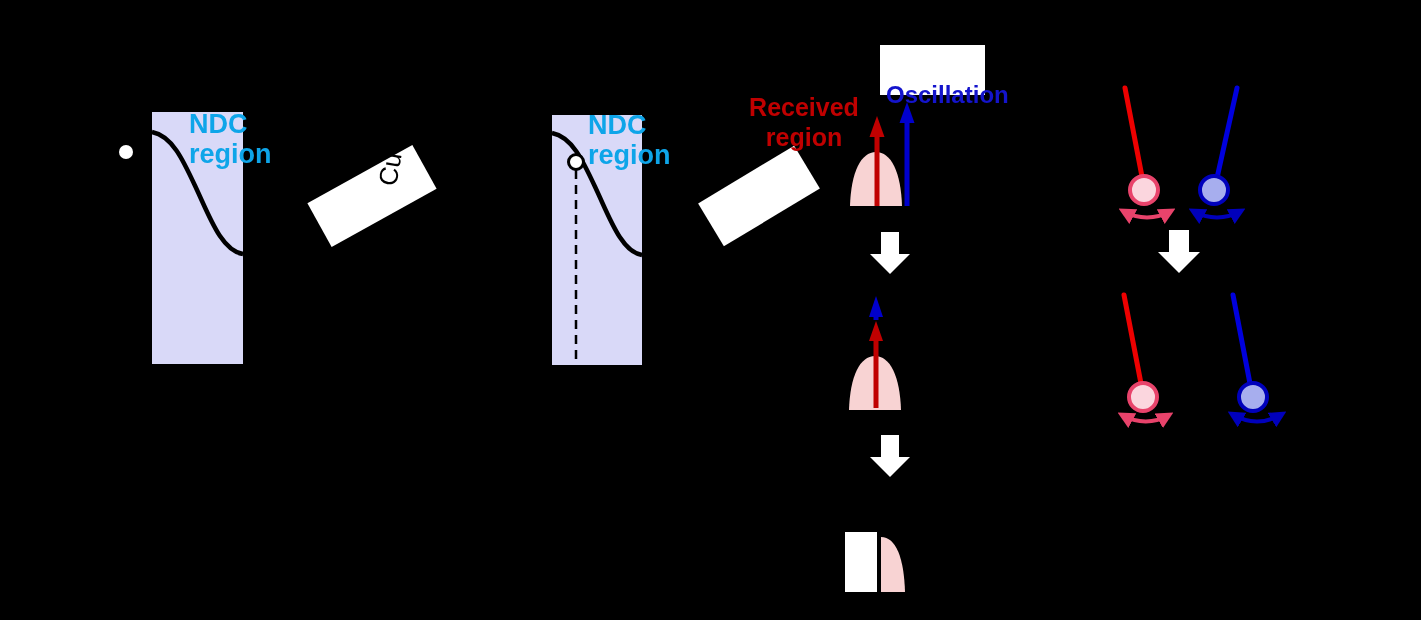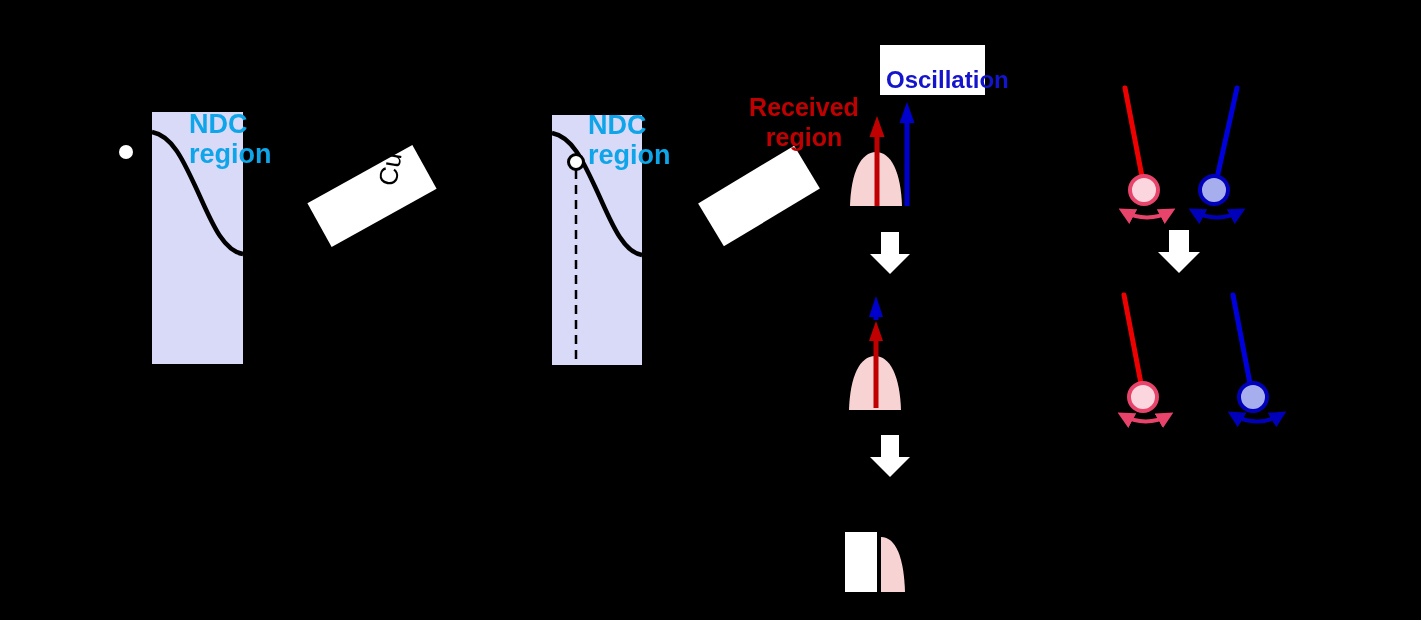--- a/index.html
+++ b/index.html
@@ -107,15 +107,15 @@
     <div>region</div>
   </div>
 
   <div class="abs txt frag-label" style="left:402px;top:158px;">Cu</div>
 
   <div class="abs txt recv-label" style="left:740px;top:92px;width:128px;">
     <div>Received</div>
     <div>region</div>
   </div>
 
-  <div class="abs txt osc-label" style="left:886px;top:66px;">Oscillation</div>
+  <div class="abs txt osc-label" style="left:886px;top:81px;">Oscillation</div>
 
 </div>
 
 </body></html>

